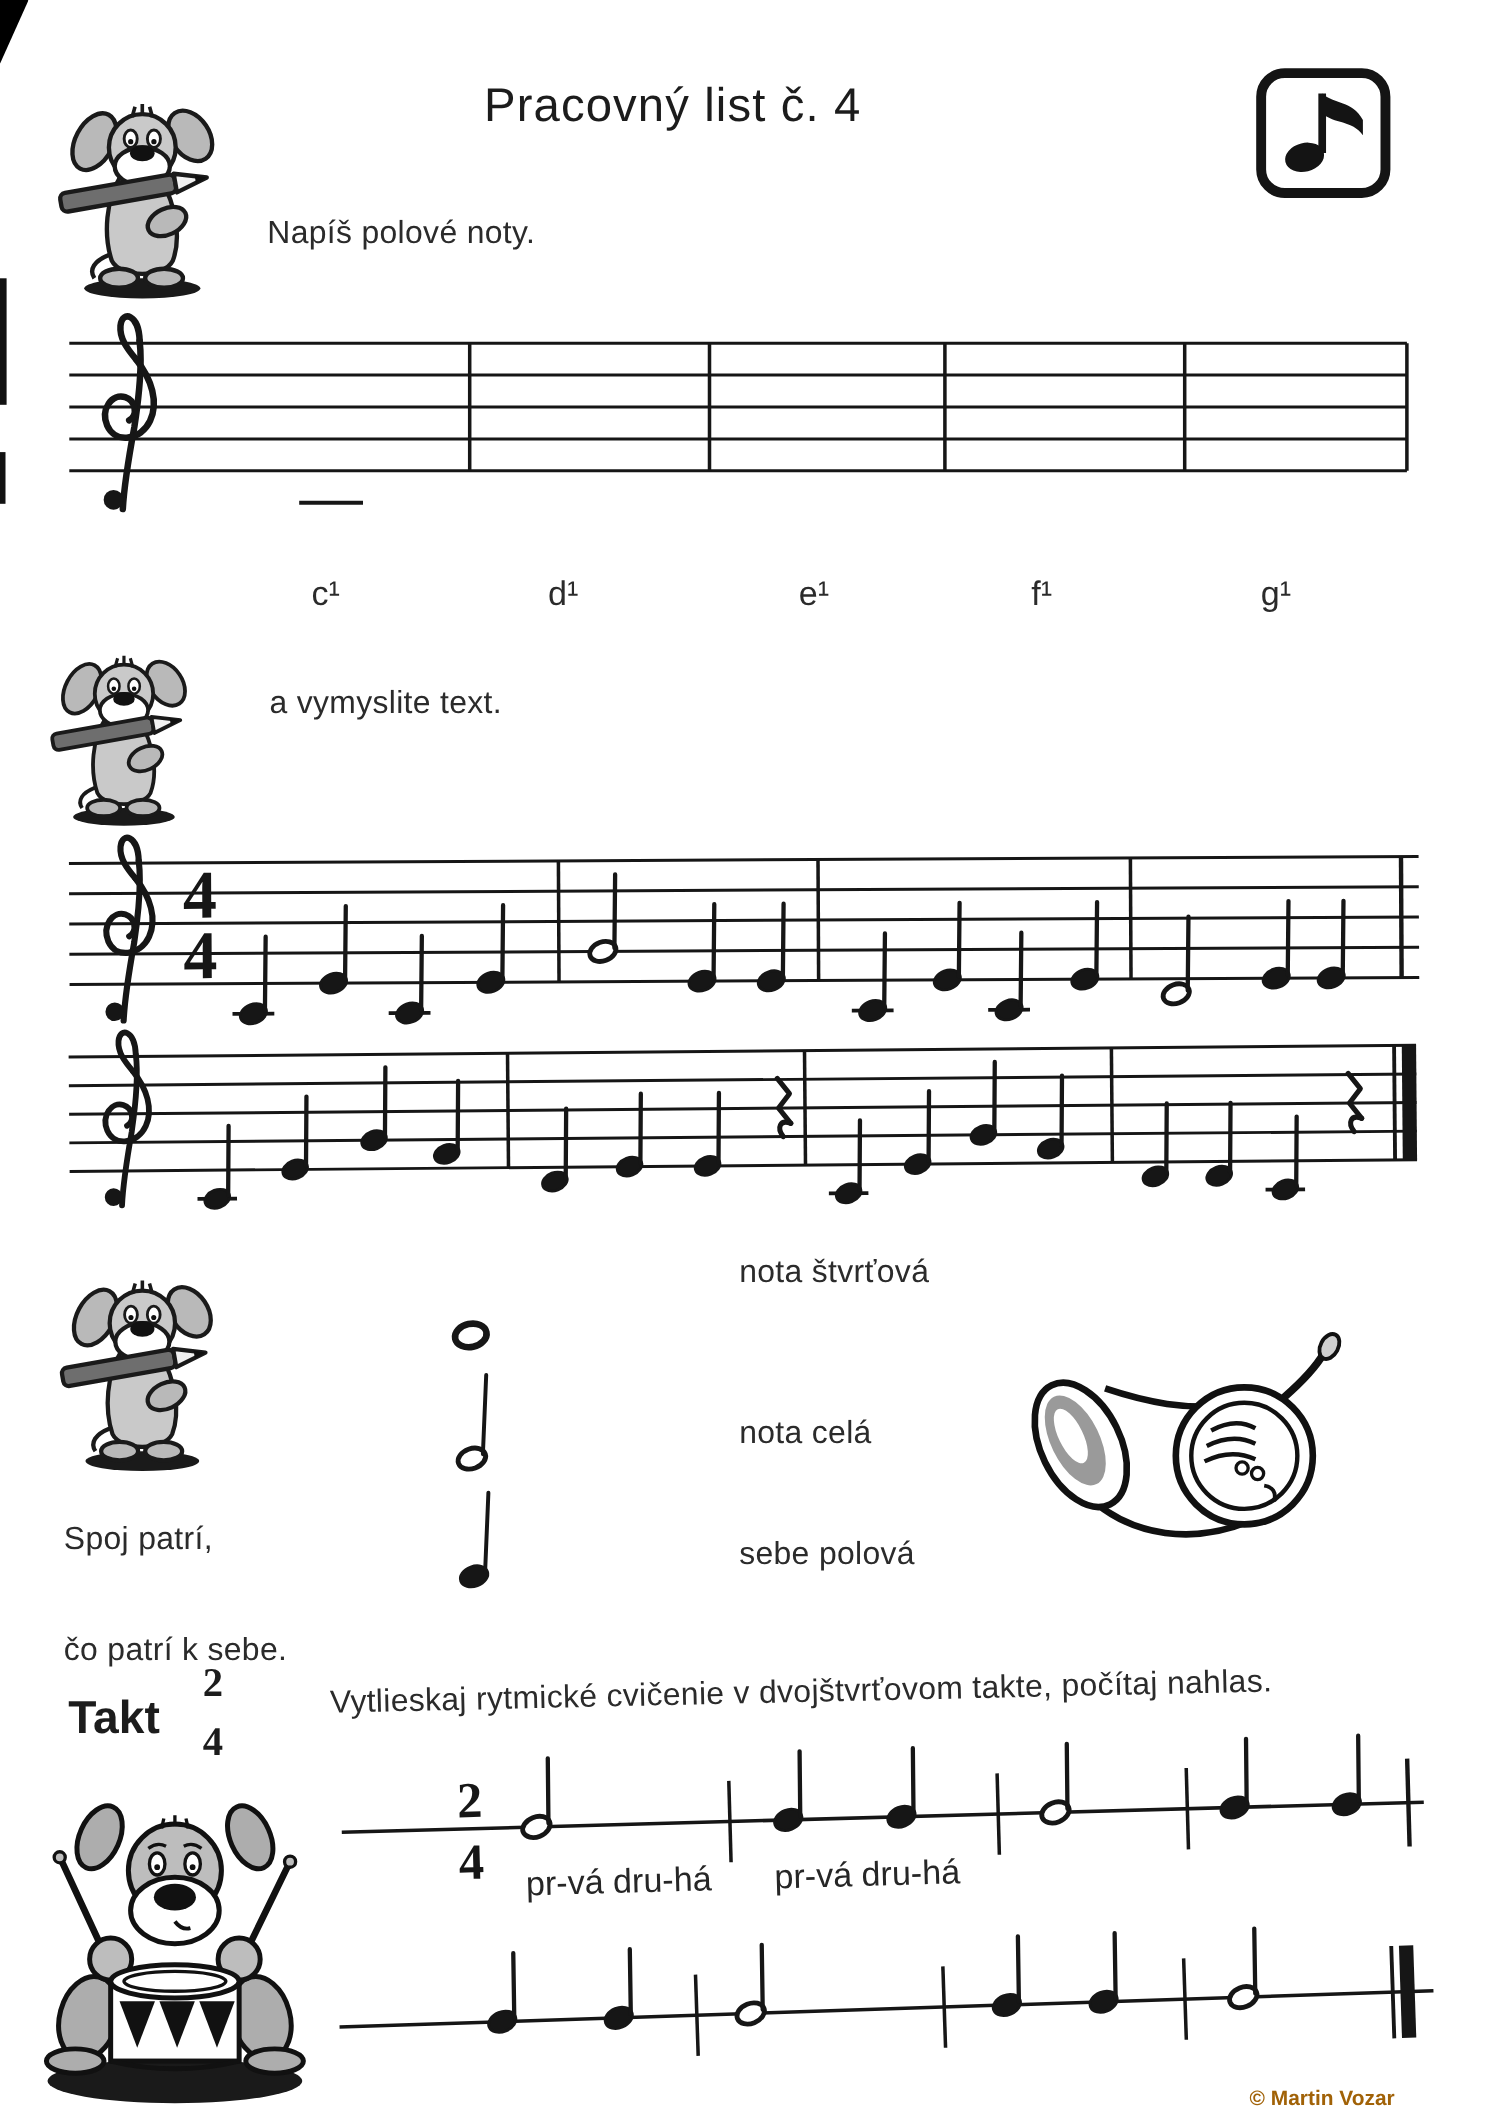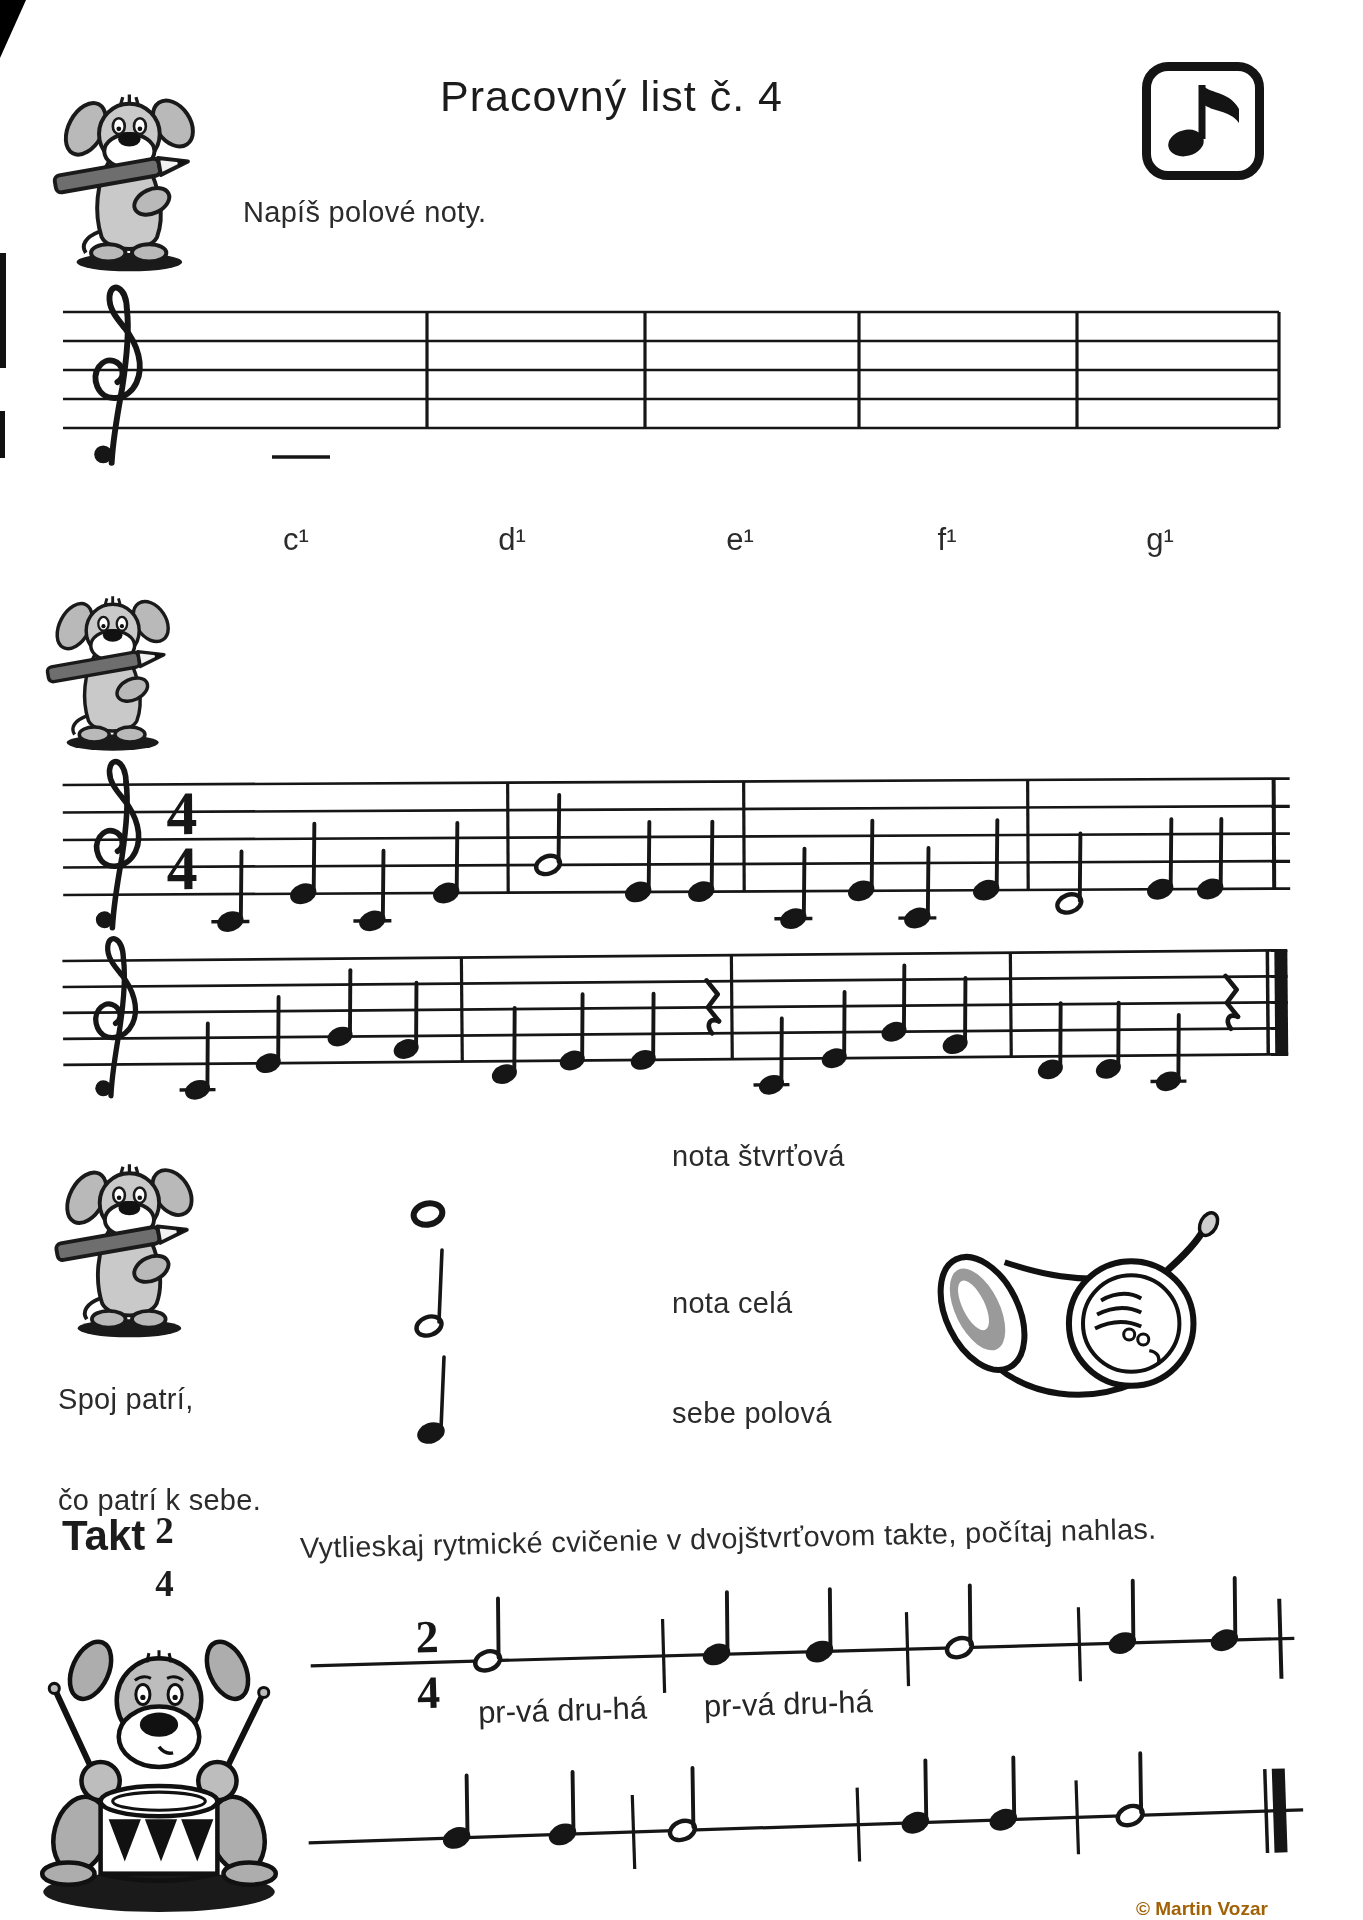--- a/index.html
+++ b/index.html
@@ -94,20 +94,21 @@
     <span class="abs notename" style="left:740px;top:522px;">e¹</span>
     <span class="abs notename" style="left:947px;top:522px;">f¹</span>
     <span class="abs notename" style="left:1160px;top:522px;">g¹</span>
   </div>
 
   <svg class="abs" style="left:40px;top:580px;" width="150" height="173" viewBox="0 0 130 150">
     <use href="#dogp"></use>
   </svg>
 
   <div class="abs instr" style="left:245px;top:618px;line-height:43px;">
+    <div>a vymyslite text.</div>
   </div>
 
   <svg class="abs rot-m1" style="left:60px;top:745px;" viewBox="0 0 1250 215" width="1250" height="215">
       <line x1="3" y1="40" x2="1230" y2="40" stroke="#161616" stroke-width="2.7"></line>
       <line x1="3" y1="67.5" x2="1230" y2="67.5" stroke="#161616" stroke-width="2.7"></line>
       <line x1="3" y1="95" x2="1230" y2="95" stroke="#161616" stroke-width="2.7"></line>
       <line x1="3" y1="122.5" x2="1230" y2="122.5" stroke="#161616" stroke-width="2.7"></line>
       <line x1="3" y1="150" x2="1230" y2="150" stroke="#161616" stroke-width="2.7"></line>
       <g transform="translate(22 0) scale(1)" fill="none" stroke="#161616" stroke-width="5.6" stroke-linecap="round">
         <path d="M30 183 C31 165 35 139 40 112 C44 86 47 59 44.5 38"></path>
@@ -242,21 +243,21 @@
     <circle cx="200" cy="115" r="62" fill="#fff" stroke="#111" stroke-width="6"></circle>
     <circle cx="200" cy="115" r="48" fill="none" stroke="#111" stroke-width="4"></circle>
     <path d="M170 92 q22 -12 40 -2" fill="none" stroke="#111" stroke-width="4"></path>
     <path d="M166 106 q24 -12 44 -2" fill="none" stroke="#111" stroke-width="4"></path>
     <path d="M164 120 q24 -12 46 -2" fill="none" stroke="#111" stroke-width="4"></path>
     <circle cx="198" cy="126" r="5.5" fill="#fff" stroke="#111" stroke-width="3"></circle>
     <circle cx="212" cy="131" r="5.5" fill="#fff" stroke="#111" stroke-width="3"></circle>
     <path d="M218 142 q12 2 9 14" fill="none" stroke="#111" stroke-width="3.5"></path>
   </svg>
 
-  <div class="abs" style="left:62px;top:1512px;display:flex;align-items:flex-start;">
+  <div class="abs" style="left:62px;top:1512px;display:flex;align-items:center;gap:29px;">
     <span class="takt-label">Takt</span>
     <span class="fraction" style="margin-left:10px;margin-top:-8px;">
       <div>2</div>
       <div>4</div>
     </span>
   </div>
   <div class="abs instr rot-t" style="left:300px;top:1532px;width:1010px;">Vytlieskaj rytmické cvičenie v dvojštvrťovom takte, počítaj nahlas.</div>
 
   <svg class="abs rot-r1" style="left:303px;top:1596px;" viewBox="0 0 1010 160" width="1010" height="160">
       <line x1="8" y1="70" x2="992" y2="70" stroke="#161616" stroke-width="3.2"></line>

